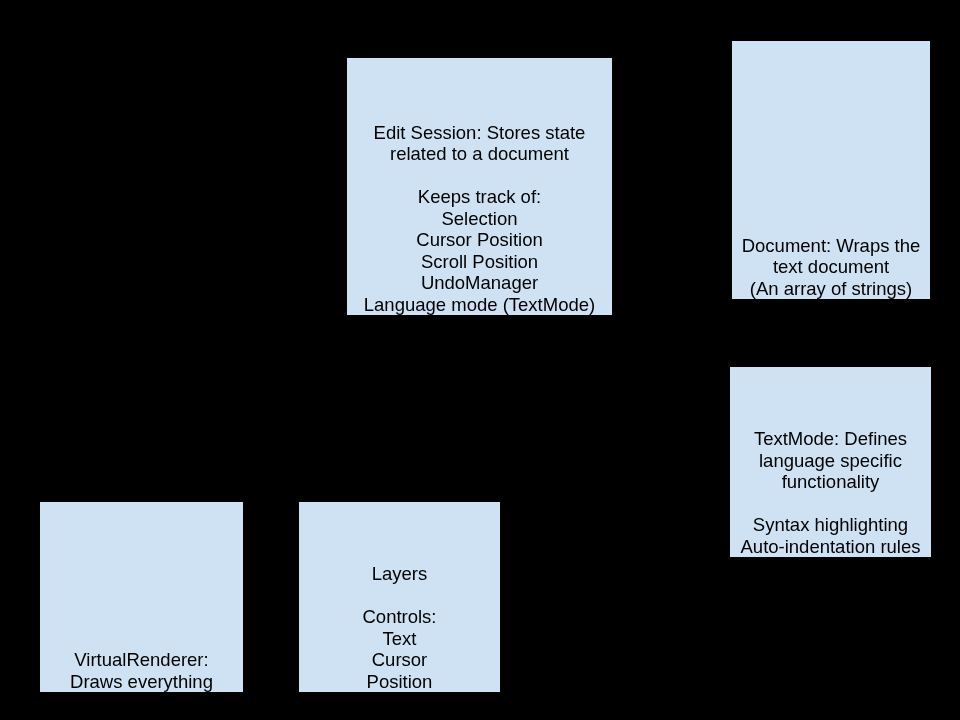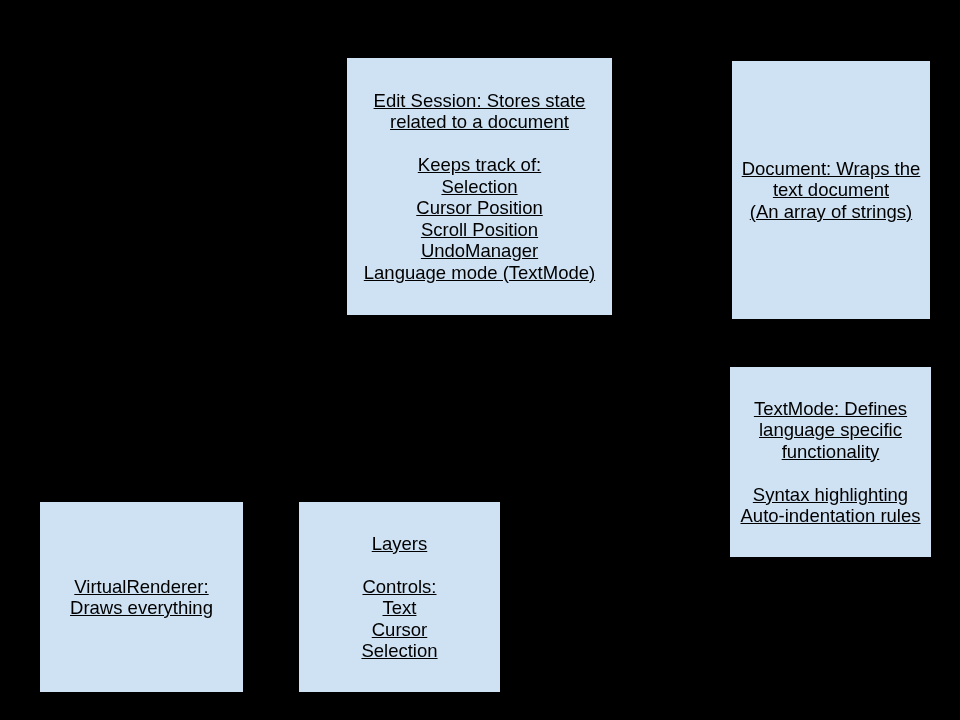--- a/index.html
+++ b/index.html
@@ -17,34 +17,33 @@
     position: relative;
     width: 960px;
     height: 720px;
   }
   .diagram-box {
     position: absolute;
     box-sizing: border-box;
     background: var(--box-fill, #cfe2f3);
     border: 1px solid var(--box-border, #000000);
     display: flex;
-    align-items: center;
+    align-items: flex-end;
     justify-content: center;
     text-align: center;
-    text-decoration: underline;
   }
   .diagram-box .box-text {
     white-space: pre-line;
     color: var(--text-color, #000000);
     font-size: 18.5px;
     line-height: 21.5px;
   }
   .box-editor           { left: 19px;  top: 56px;  width: 227px; height: 364px; }
   .box-edit-session     { left: 346px; top: 57px;  width: 267px; height: 259px; }
-  .box-document         { left: 731px; top: 60px;  width: 200px; height: 260px; }
+  .box-document         { left: 731px; top: 40px;  width: 200px; height: 260px; }
   .box-textmode         { left: 729px; top: 366px; width: 203px; height: 192px; }
   .box-virtual-renderer { left: 39px;  top: 501px; width: 205px; height: 192px; }
   .box-layers           { left: 298px; top: 501px; width: 203px; height: 192px; }
 </style>
 </head>
 <body>
 
 <div class="diagram-canvas">
 
 
@@ -79,16 +78,16 @@
     <div class="box-text">VirtualRenderer:
 Draws everything</div>
   </div>
 
   <div class="diagram-box box-layers">
     <div class="box-text">Layers
 
 Controls:
 Text
 Cursor
-Selection</div>
+Position</div>
   </div>
 
 </div>
 
 </body></html>

